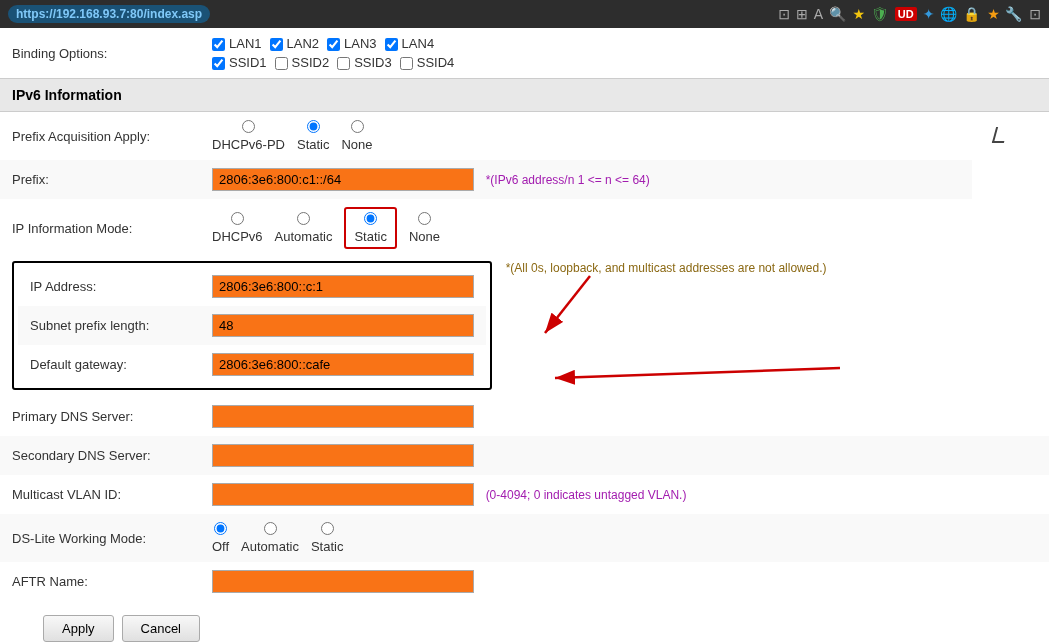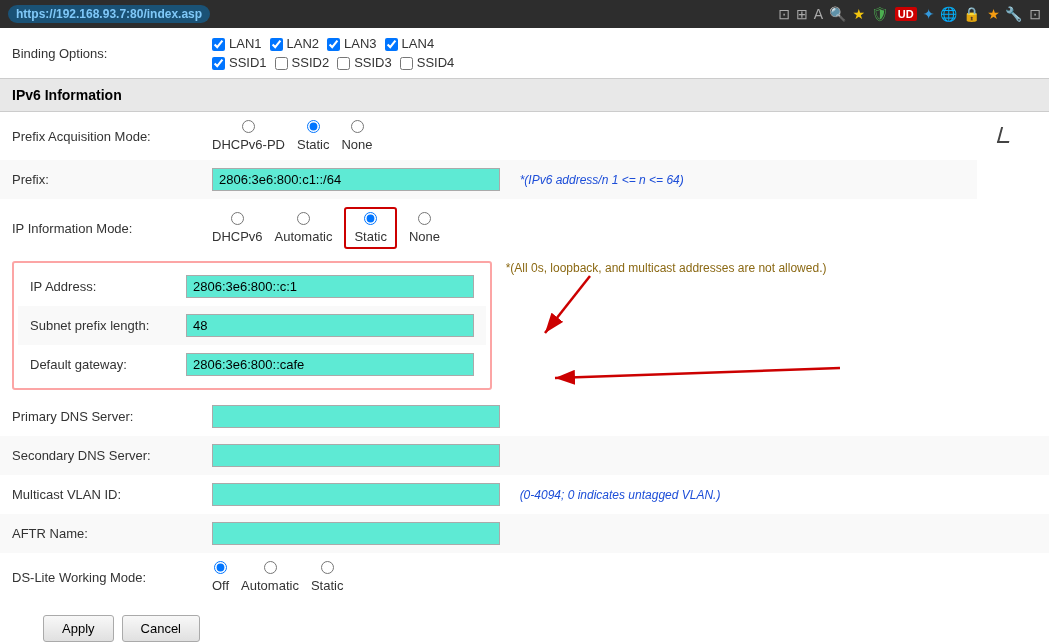--- a/index.html
+++ b/index.html
@@ -104,38 +104,37 @@
     }
     .radio-item {
       display: flex;
       align-items: center;
       gap: 4px;
       flex-direction: column;
     }
 
     
     .text-input {
-      width: 288px;
+      width: 262px;
       padding: 3px 6px;
       border: 1px solid #aaa;
       font-size: 13px;
-      background: #5eead4;
+      background: #f97316;
     }
 
     
     .hint-text {
-      color: #1d4ed8;
+      color: #a21caf;
       font-size: 12px;
-      margin-left: 16px;
-      font-style: italic;
+      margin-left: 8px;
     }
 
     
     .highlight-box {
-      border: 2px solid #fca5a5;
+      border: 2px solid #000000;
       border-radius: 3px;
       padding: 4px;
       display: inline-block;
     }
 
     .radio-highlight {
       border: 2px solid #cc0000;
       border-radius: 3px;
       padding: 3px 8px;
       background: #fff;
@@ -250,21 +249,21 @@
   </tr>
 </tbody>
     </table>
 
 <div class="section-header">IPv6 Information</div>
 
 <table class="form-table">
 
   <tbody>
         <tr>
-    <td class="label-cell">Prefix Acquisition Mode:</td>
+    <td class="label-cell">Prefix Acquisition Apply:</td>
     <td class="value-cell">
       <div class="radio-group">
         <div class="radio-item">
           <input type="radio" name="prefix_mode" style="">
           <label>DHCPv6-PD</label>
         </div>
         <div class="radio-item">
           <input type="radio" name="prefix_mode" checked="" style="">
           <label>Static</label>
         </div>
@@ -377,43 +376,43 @@
 
   <tr>
     <td class="label-cell">Multicast VLAN ID:</td>
     <td class="value-cell">
       <input type="text" class="text-input" value="" style="">
       <span class="hint-text">(0-4094; 0 indicates untagged VLAN.)</span>
     </td>
   </tr>
 
   <tr>
-    <td class="label-cell">AFTR Name:</td>
-    <td class="value-cell">
-      <input type="text" class="text-input" value="" style="">
-    </td>
-  </tr>
-
-  <tr>
     <td class="label-cell">DS-Lite Working Mode:</td>
     <td class="value-cell">
       <div class="radio-group">
         <div class="radio-item">
           <input type="radio" name="dslite" checked="" style="">
           <label>Off</label>
         </div>
         <div class="radio-item">
           <input type="radio" name="dslite" style="">
           <label>Automatic</label>
         </div>
         <div class="radio-item">
           <input type="radio" name="dslite" style="">
           <label>Static</label>
         </div>
       </div>
+    </td>
+  </tr>
+
+  <tr>
+    <td class="label-cell">AFTR Name:</td>
+    <td class="value-cell">
+      <input type="text" class="text-input" value="" style="">
     </td>
   </tr>
 </tbody>
     </table>
 
 <div class="btn-row">
   <button class="btn">Apply</button>
   <button class="btn">Cancel</button>
 </div>
 

